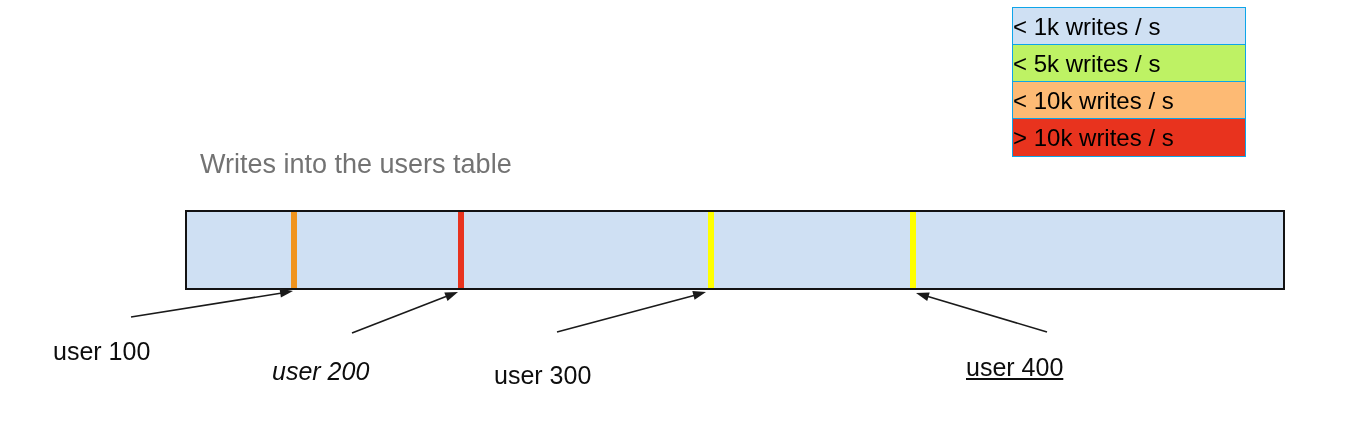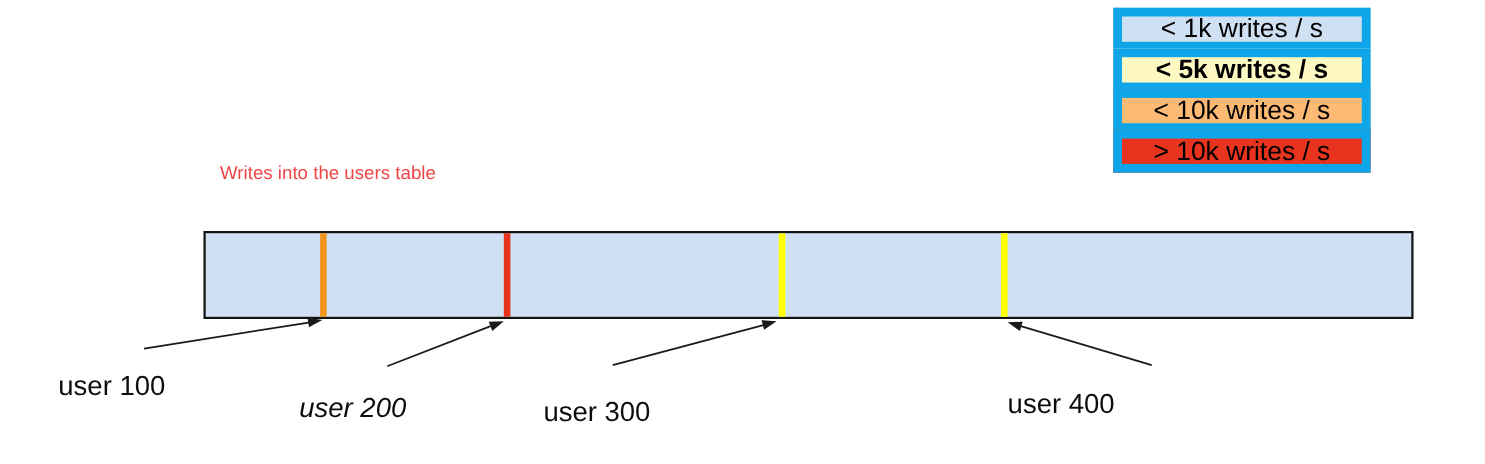--- a/index.html
+++ b/index.html
@@ -9,41 +9,40 @@
     height: 422px;
     background: #ffffff;
     font-family: "Liberation Sans", sans-serif;
     color: #000000;
     overflow: hidden;
   }
   .title {
     position: absolute;
     left: 200px;
     top: 148px;
-    font-size: 17px;
+    font-size: 27px;
     line-height: 1.2;
-    color: #ef4444;
+    color: #737373;
     white-space: nowrap;
   }
   
   .legend {
     position: absolute;
     left: 1012px;
     top: 7px;
     width: 234px;
   }
   .legend-row {
     box-sizing: border-box;
     width: 234px;
     height: 39px;
-    border: 8px solid #0ea5e9;
+    border: 1px solid #0ea5e9;
     margin-top: -2px;
     display: flex;
     align-items: center;
-    justify-content: center;
     font-size: 24px;
     white-space: nowrap;
   }
   .legend-row:first-child { margin-top: 0; }
   
   .users-bar {
     position: absolute;
     left: 185px;
     top: 210px;
     width: 1100px;
@@ -65,42 +64,42 @@
   .user-label {
     position: absolute;
     font-size: 25px;
     line-height: 1.2;
     color: #0d0d0d;
     white-space: nowrap;
   }
   .label-u100 { left: 53px;  top: 336px; }
   .label-u200 { left: 272px; top: 356px; font-style: italic; }
   .label-u300 { left: 494px; top: 360px; }
-  .label-u400 { left: 916px; top: 352px; }
+  .label-u400 { left: 966px; top: 352px; text-decoration: underline; }
   
   .arrows {
     position: absolute;
     left: 0; top: 0;
     width: 1350px;
     height: 422px;
     pointer-events: none;
   }
 </style>
 </head>
 <body>
 
 <div class="canvas">
 
   <div class="title">Writes into the users table</div>
 
   <div class="legend">
     <div class="legend-row" style="background-color: rgb(207, 224, 243);">
       <span>&lt; 1k writes / s</span>
     </div>
-    <div class="legend-row" style="background-color: #fef9c3; font-weight: bold;">
+    <div class="legend-row" style="background-color: #bef264;">
       <span>&lt; 5k writes / s</span>
     </div>
     <div class="legend-row" style="background-color: #fdba74;">
       <span>&lt; 10k writes / s</span>
     </div>
     <div class="legend-row" style="background-color: rgb(232, 51, 30);">
       <span>&gt; 10k writes / s</span>
     </div>
   </div>
 

